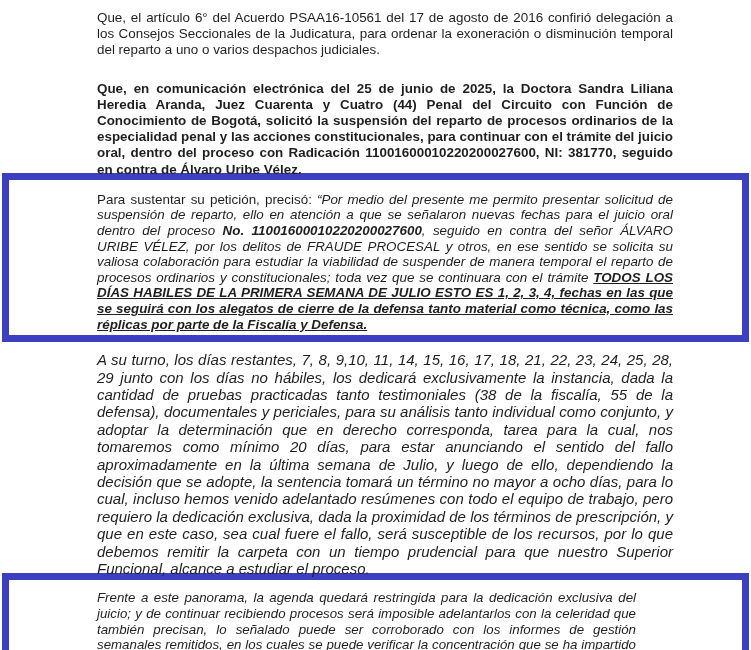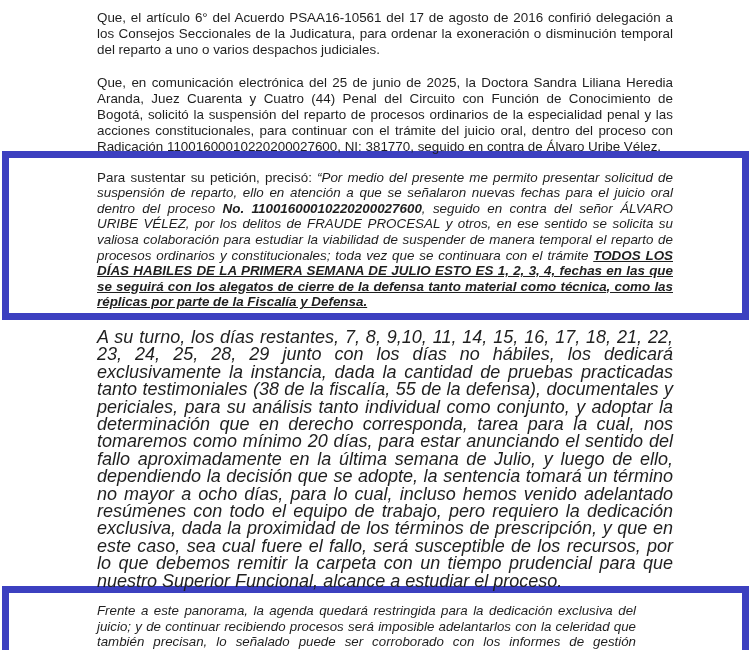--- a/index.html
+++ b/index.html
@@ -23,23 +23,23 @@
     font-weight: 700;
     text-align: center;
     letter-spacing: 0.2px;
   }
   .p {
     margin: 0;
     text-align: justify;
     font-size: 13.4px;
   }
   .p1 { margin-top: 10px; line-height: 16.2px; }
-  .p2 { margin-top: 16px; line-height: 16.2px; }
+  .p2 { margin-top: 22px; line-height: 16.2px; font-weight: bold; }
   .p3 { line-height: 15.6px; }
-  .p4 { margin-top: 9px;  line-height: 17.4px; font-size: 18px; }
+  .p4 { margin-top: 9px;  line-height: 17.4px; font-size: 15px; }
   .p5 { line-height: 15.6px; font-size: 13.3px; }
   .it { font-style: italic; }
   .b  { font-weight: 700; }
   .u  { text-decoration: underline; }
   .hl-box {
     border: 7px solid #f97316;
     background: transparent;
   }
   .box1 {
     margin: -5px -76px 0 -95px;

